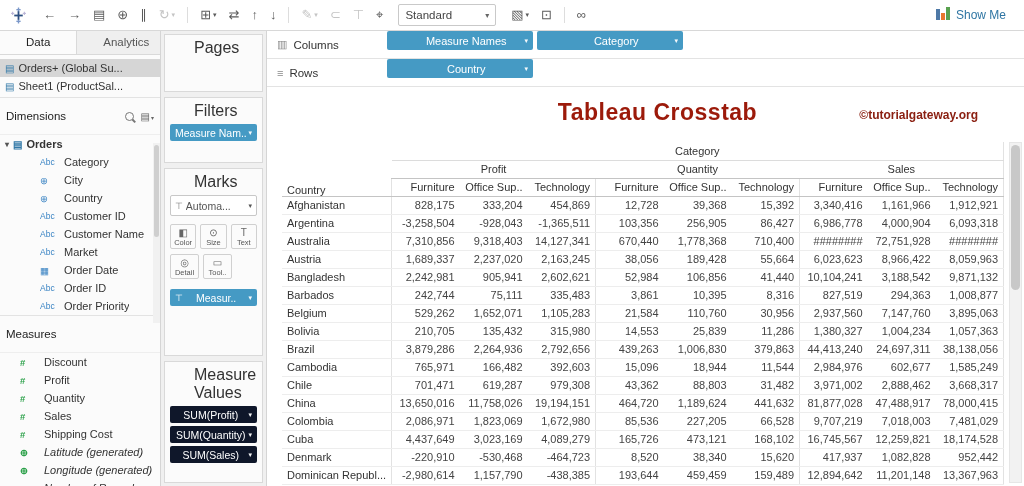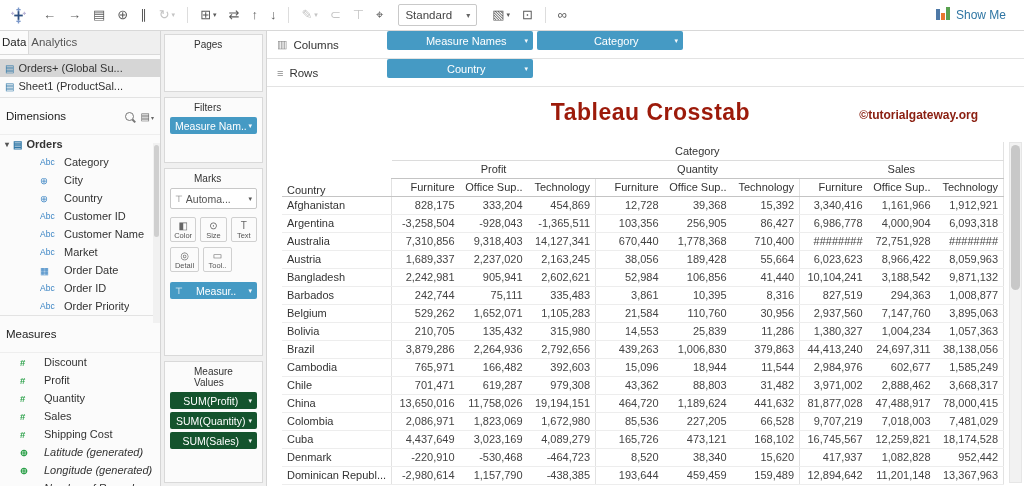--- a/index.html
+++ b/index.html
@@ -9,32 +9,32 @@
   
   .toolbar{height:30px;display:flex;align-items:center;padding:0 10px;border-bottom:1px solid #d8d8d8;background:#fff;}
   .logo{margin-right:10px;display:flex;align-items:center;}
   .tb-group{display:flex;align-items:center;}
   .tb-btn{display:flex;align-items:center;color:#5a5a5a;font-size:13px;padding:2px 5px;margin:0 1px;cursor:default;}
   .tb-btn.disabled{color:#c4c4c4;}
   .tb-glyph{line-height:14px;}
   .tb-caret{font-size:7px;margin-left:2px;}
   .tb-sep{width:1px;height:16px;background:#ddd;margin:0 6px;display:inline-block;}
   .fit-dd{display:flex;align-items:center;border:1px solid #c9c9c9;border-radius:2px;height:20px;
-          padding:0 6px;margin:0 9px;font-size:11.5px;color:#444;background:#fff;}
+          padding:0 6px;margin:0 9px;font-size:11.5px;color:#444;background:#fff;gap:19px;}
   .fit-caret{font-size:8px;margin-left:14px;color:#666;}
   .show-me{margin-left:auto;display:flex;align-items:center;gap:6px;font-size:12px;color:#2e75a3;padding:2px 8px;}
 
   
   .workspace{display:flex;height:455px;}
 
   
   .sidebar{width:160px;min-width:160px;background:#fbfbfb;border-right:1px solid #d5d5d5;
            position:relative;font-size:11px;overflow:hidden;}
   .side-tabs{display:flex;height:23px;border-bottom:1px solid #d9d9d9;background:#efefef;}
-  .side-tab{padding:5px 2px 0;font-size:11.5px;color:#555;}
+  .side-tab{padding:5px 26px 0;font-size:11.5px;color:#555;}
   .side-tab.active{background:#fbfbfb;color:#222;border-right:1px solid #d9d9d9;}
   .ds-list{padding:4px 0 2px;}
   .ds-row{display:flex;align-items:center;height:18px;padding:0 5px;gap:4px;}
   .ds-row.selected{background:#d6d6d6;}
   .ds-icon{color:#3178a7;font-size:10px;}
   .ds-label{white-space:nowrap;overflow:hidden;}
   .section-header{height:20px;display:flex;align-items:center;justify-content:space-between;
                   padding:8px 6px;border-top:1px solid #e3e3e3;border-bottom:1px solid #eee;font-size:11.5px;color:#222;}
   .sec-icons{display:flex;align-items:center;gap:7px;color:#666;font-size:10px;}
   .mag{width:7px;height:7px;border:1.3px solid #777;border-radius:50%;position:relative;display:inline-block;}
@@ -50,29 +50,29 @@
   .f-icon.green{color:#2aa048;font-weight:bold;}
   .f-label{white-space:nowrap;overflow:hidden;font-size:11px;color:#333;}
   .field-row.italic .f-label{font-style:italic;}
   .side-scrollbar{position:absolute;right:0;top:112px;width:7px;height:180px;background:#f1f1f1;}
   .side-thumb{margin:2px 1px;height:92px;background:#cfcfcf;border-radius:3px;}
 
   
   .cards-col{width:106px;min-width:106px;background:#f0f0f0;border-right:1px solid #d5d5d5;
              padding:3px;box-sizing:border-box;display:flex;flex-direction:column;gap:5px;overflow:hidden;}
   .card{background:#fbfbfb;border:1px solid #d9d9d9;padding:4px 5px;box-sizing:border-box;}
-  .card-label{font-size:10px;color:#333;margin-bottom:4px;padding-left:24px;}
+  .card-label{font-size:16px;color:#333;margin-bottom:4px;padding-left:24px;}
   .card.pages{height:58px;}
   .card.filters{height:66px;}
   .card.marks{height:188px;}
   .card.mv{flex:1;}
 
   .pill{background:#459ac4;color:#fff;height:17px;border-radius:2px;display:flex;align-items:center;
         padding:0 5px;margin-bottom:3px;font-size:10.5px;}
-  .pill.green{background:#14532d;}
+  .pill.green{background:#0f172a;}
   .pill-ic{margin-right:3px;font-size:9px;}
   .pill-label{flex:1;text-align:center;white-space:nowrap;overflow:hidden;}
   .pill-caret{font-size:7px;margin-left:2px;opacity:.95;}
 
   .mark-type{display:flex;align-items:center;border:1px solid #c8c8c8;background:#fff;height:19px;
              padding:0 4px;margin:1px 0 8px;color:#555;font-size:10.5px;border-radius:2px;}
   .mt-ic{font-size:9px;margin-right:3px;color:#777;}
   .mt-label{flex:1;white-space:nowrap;overflow:hidden;}
   .mt-caret{font-size:7px;}
   .mark-btn-row{display:flex;gap:4px;margin-bottom:5px;}
@@ -84,21 +84,21 @@
 
   
   .main{flex:1;display:flex;flex-direction:column;min-width:0;background:#fff;}
   .shelf{height:27px;display:flex;align-items:center;border-bottom:1px solid #e3e3e3;padding-left:10px;background:#fff;}
   .shelf-label{display:flex;align-items:center;gap:6px;width:110px;font-size:11.5px;color:#333;}
   .shelf-ic{color:#8a8a8a;font-size:11px;}
   .shelf-pills{display:flex;gap:4px;}
   .shelf-pill{min-width:118px;height:19px;font-size:11px;margin-bottom:8px;padding-left:23px;}
 
   .viz{flex:1;position:relative;background:#fff;overflow:hidden;}
-  .viz-title{position:absolute;top:12px;left:26px;width:715px;text-align:center;
+  .viz-title{position:absolute;top:12px;left:33px;width:715px;text-align:center;
              font-size:23px;font-weight:bold;color:#9c1a0a;letter-spacing:.5px;}
   .credit{position:absolute;top:21px;right:46px;font-size:12px;font-weight:bold;color:#8b2012;}
 
   .crosstab{position:absolute;top:55px;left:15px;border-collapse:collapse;table-layout:fixed;color:#444;}
   .crosstab th,.crosstab td{font-weight:normal;font-size:11px;height:18px;padding:0 5px;
                             white-space:nowrap;overflow:hidden;box-sizing:border-box;}
   .col-country{width:103px;}
   .col-val{width:68px;}
   .h-category{text-align:center;color:#333;border-bottom:1px solid #dcdcdc;}
   .h-group{text-align:center;color:#333;border-bottom:1px solid #c4c4c4;}

